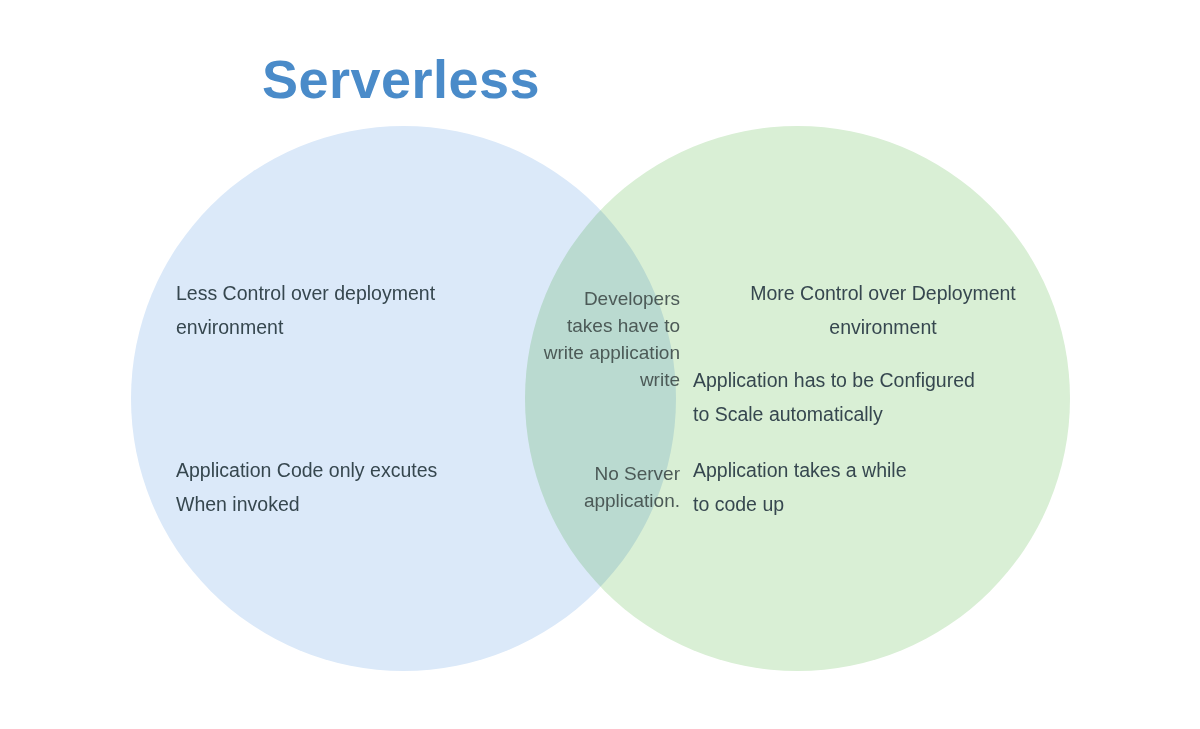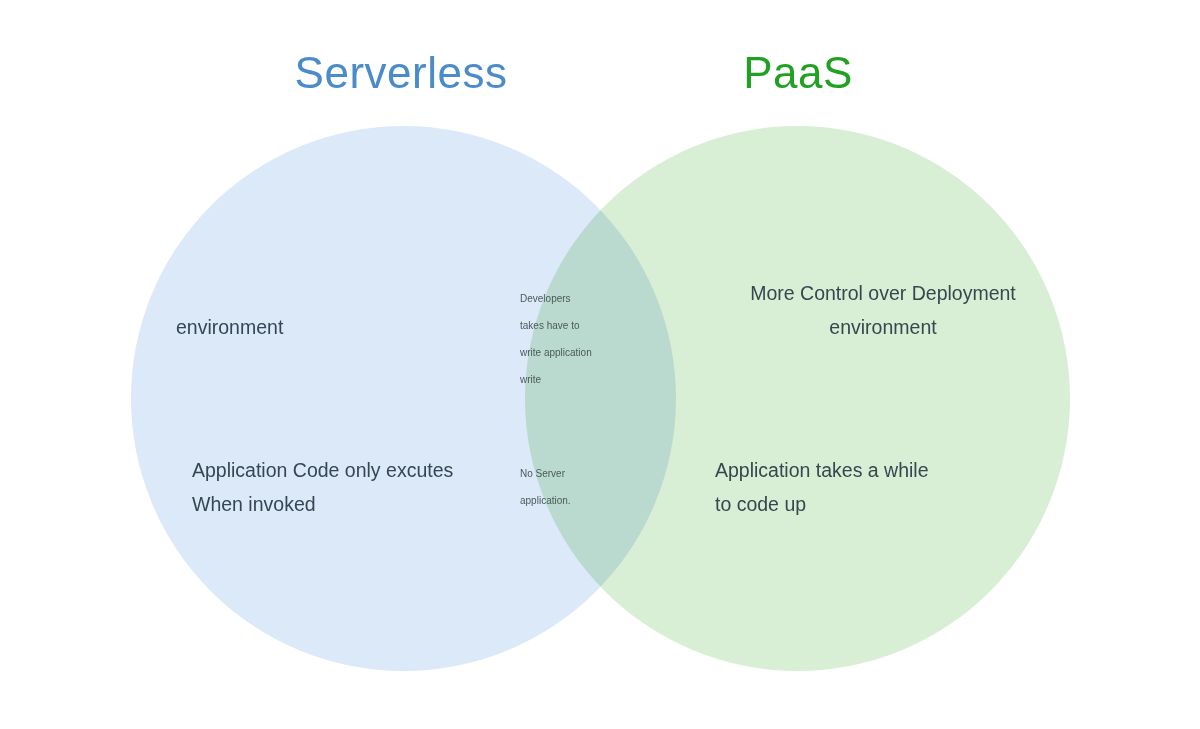--- a/index.html
+++ b/index.html
@@ -8,22 +8,22 @@
     width: 1200px;
     height: 729px;
     background: #ffffff;
     overflow: hidden;
     font-family: "Liberation Sans", "DejaVu Sans", sans-serif;
   }
   .diagram-title {
     position: absolute;
     top: 48px;
     margin: 0;
-    font-size: 44px;
-    font-weight: 400;
+    font-size: 54px;
+    font-weight: 700;
     letter-spacing: 0.5px;
     text-align: center;
     width: 320px;
   }
   .title-left  { left: 241px; }
   .title-right { left: 638px; }
   .circle {
     position: absolute;
     top: 126px;
     width: 545px;
@@ -40,48 +40,47 @@
     line-height: 34px;
     font-weight: 400;
   }
   .left-item  { left: 176px; width: 370px; }
   .right-item { left: 693px; width: 380px; }
   .overlap-item {
     position: absolute;
     left: 520px;
     width: 160px;
     margin: 0;
-    text-align: left;
-    font-size: 10px;
+    text-align: right;
+    font-size: 19px;
     line-height: 27px;
   }
   .li1 { top: 276px; }
   .li2 { top: 379px; }
-  .li3 { top: 453px; margin-left: 16px; }
+  .li3 { top: 453px; }
   .ri1 { top: 276px; text-align: center; }
   .ri2 { top: 363px; }
   .ri3 { top: 453px; }
   .oi1 { top: 285px; }
   .oi2 { top: 460px; }
 </style>
 </head>
 <body>
 
 <div class="stage">
 
   <h1 class="diagram-title title-left" style="color: rgb(74, 139, 201);">Serverless</h1>
 
-  <h1 class="diagram-title title-right" style="color: rgb(33, 161, 33);">PaaS</h1>
 
   <div class="circle circle-left" style="background-color: rgb(219, 233, 249);"></div>
 
   <div class="circle circle-right" style="background-color: rgb(217, 239, 213);"></div>
 
   <p class="item left-item li1" style="color: rgb(54, 71, 79);">
-    <br>
+    <span>Less Control over deployment</span><br>
     <span>environment</span>
   </p>
   <p class="item left-item li3" style="color: rgb(54, 71, 79);">
     <span>Application Code only excutes</span><br>
     <span>When invoked</span>
   </p>
 
   <p class="overlap-item oi1" style="color: rgb(76, 90, 87);">
     <span>Developers</span><br>
     <span>takes have to</span><br>
@@ -90,18 +89,22 @@
   </p>
   <p class="overlap-item oi2" style="color: rgb(76, 90, 87);">
     <span>No Server</span><br>
     <span>application.</span>
   </p>
 
   <p class="item right-item ri1" style="color: rgb(54, 71, 79);">
     <span>More Control over Deployment</span><br>
     <span>environment</span>
   </p>
-  <p class="item right-item ri3" style="color: rgb(54, 71, 79); margin-left: 22px;">
+  <p class="item right-item ri2" style="color: rgb(54, 71, 79);">
+    <span>Application has to be Configured</span><br>
+    <span>to Scale automatically</span>
+  </p>
+  <p class="item right-item ri3" style="color: rgb(54, 71, 79);">
     <span>Application takes a while</span><br>
     <span>to code up</span>
   </p>
 
 </div>
 
 </body></html>

